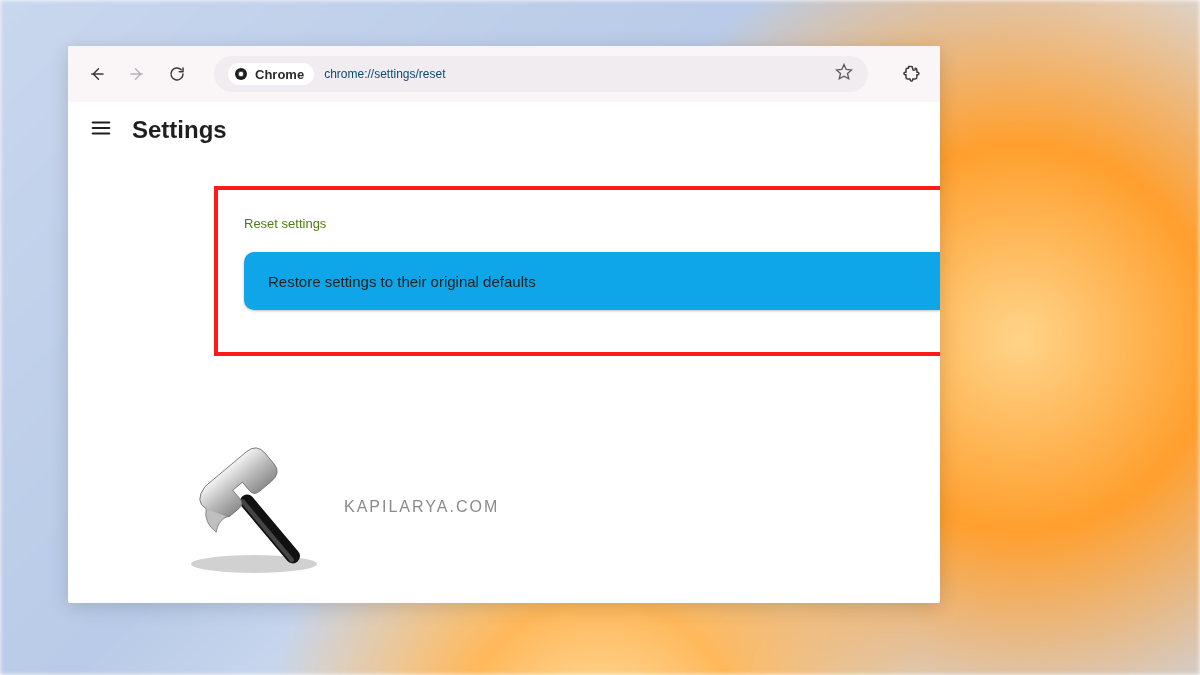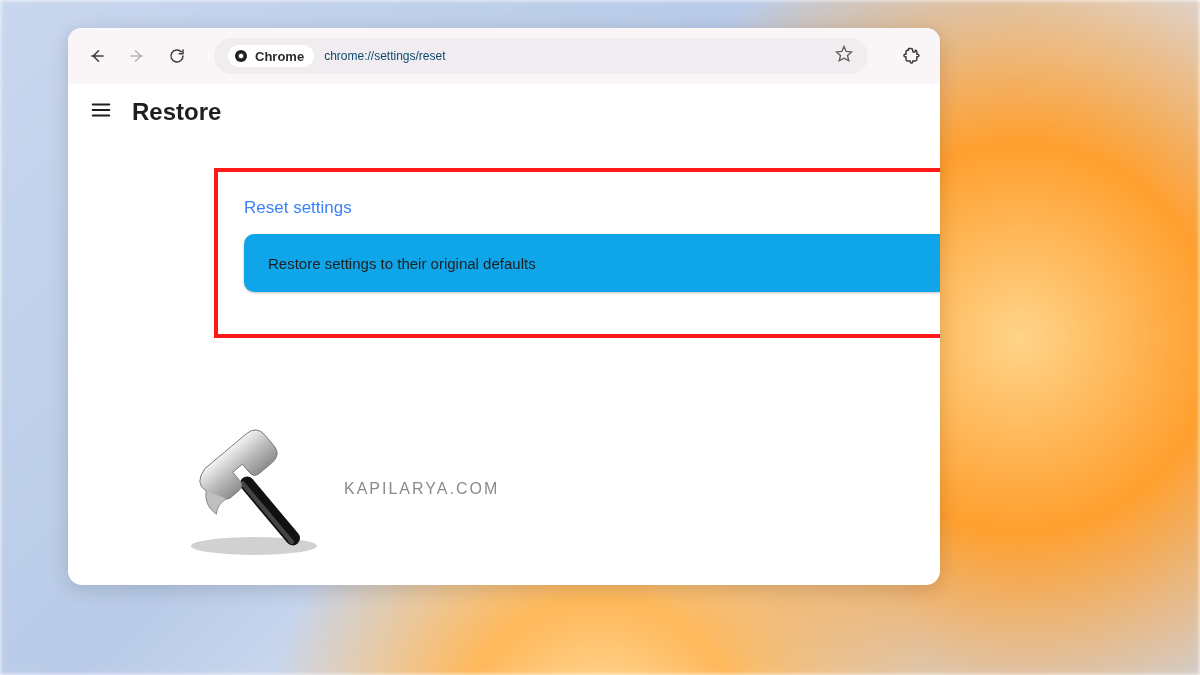--- a/index.html
+++ b/index.html
@@ -2,41 +2,41 @@
 <html><head>
 <meta charset="utf-8">
 <style>
   html,body{margin:0;padding:0;width:1200px;height:675px;font-family:"Segoe UI",Arial,sans-serif;overflow:hidden}
   
   .bg{position:absolute;inset:0;background:
       radial-gradient(circle at 85% 50%,#ffd48a 0%,#ff9f2e 18%,rgba(255,159,46,0) 40%),
       radial-gradient(circle at 50% 110%,#ffe1a8 0%,#ffb85a 15%,rgba(255,184,90,0) 35%),
       linear-gradient(135deg,#c9d7ee 0%,#b9cbe8 40%,#d6e0f2 60%,#c9d7ee 100%);
       filter:blur(2px)}
-  .window{position:absolute;left:68px;top:28px;width:872px;height:557px;background:#fff;border-radius:14px;box-shadow:0 4px 20px rgba(0,0,0,.15);overflow:hidden}
+  .window{position:absolute;left:68px;top:46px;width:872px;height:557px;background:#fff;border-radius:2px;box-shadow:0 4px 20px rgba(0,0,0,.15);overflow:hidden}
   
   .toolbar{height:56px;background:#faf6f8;display:flex;align-items:center;padding:0 12px;gap:6px}
   .tb-btn{width:34px;height:34px;border-radius:50%;display:flex;align-items:center;justify-content:center;color:#3b3b3b}
   .tb-btn.disabled{color:#b9b2b6}
   .tb-btn svg{width:18px;height:18px;stroke:currentColor;stroke-width:2;fill:none;stroke-linecap:round;stroke-linejoin:round}
   .omnibox{flex:1;height:36px;margin:0 14px;background:#f1ecef;border-radius:18px;display:flex;align-items:center;padding:0 14px;gap:10px;color:#5f5b5d}
   .chip{display:flex;align-items:center;gap:6px;background:#fff;border-radius:14px;padding:3px 10px 3px 5px;font-size:13px;font-weight:600;color:#2b2b2b}
   .chip svg{width:16px;height:16px}
   .url{font-size:12px;color:#0c4a6e}
   .omni-tail{margin-left:auto;display:flex;align-items:center}
   .star svg{width:20px;height:20px;stroke:#5f5b5d;stroke-width:1.6;fill:none}
   .ext{width:34px;height:34px;display:flex;align-items:center;justify-content:center;margin-left:6px}
   .ext svg{width:20px;height:20px;stroke:#3b3b3b;stroke-width:1.8;fill:none;stroke-linejoin:round}
   
   .pagehdr{height:56px;display:flex;align-items:center;padding:0 22px;gap:20px}
   .hamburger svg{width:22px;height:22px;stroke:#1f1f1f;stroke-width:2.3;stroke-linecap:round}
   .pagetitle{font-size:24px;font-weight:700;color:#1f1f1f}
   
   .highlight{position:absolute;left:146px;top:140px;width:888px;height:170px;border:4px solid #ff1a1a;box-sizing:border-box}
-  .section-title{position:absolute;left:176px;top:170px;font-size:17px;color:#3b82f6}
+  .section-title{position:absolute;left:176px;top:170px;font-size:13px;color:#4d7c0f}
   .card{position:absolute;left:176px;top:206px;width:834px;height:58px;background:#0ea5e9;border-radius:10px;box-shadow:0 1px 3px rgba(0,0,0,.18),0 1px 2px rgba(0,0,0,.08);display:flex;align-items:center;padding:0 24px;justify-content:space-between;box-sizing:border-box;cursor:pointer}
   .card-label{font-size:15px;color:#1f1f1f}
   .card-arrow{font-size:12px;color:#1f1f1f}
   
   .brand{position:absolute;left:96px;bottom:18px;display:flex;flex-direction:row;align-items:center}
   .brand svg{width:180px;height:150px}
   .brand-text{font-size:16px;letter-spacing:2px;color:#8a8a8a;margin-top:-6px}
   .shadow-ellipse{fill:rgba(0,0,0,.18)}
 </style>
 </head>
@@ -88,21 +88,21 @@
       </svg>
     </div>
   </div>
 
   <div class="pagehdr">
     <div class="hamburger">
       <svg viewBox="0 0 24 24">
           <path d="M3 6h18M3 12h18M3 18h18"></path>
         </svg>
     </div>
-    <div class="pagetitle">Restore</div>
+    <div class="pagetitle">Settings</div>
   </div>
 
   <div class="highlight"></div>
 
   <div class="section-title">Reset settings</div>
 
   <div class="card">
     <span class="card-label">Restore settings to their original defaults</span>
     <span class="card-arrow">▶</span>
   </div>

